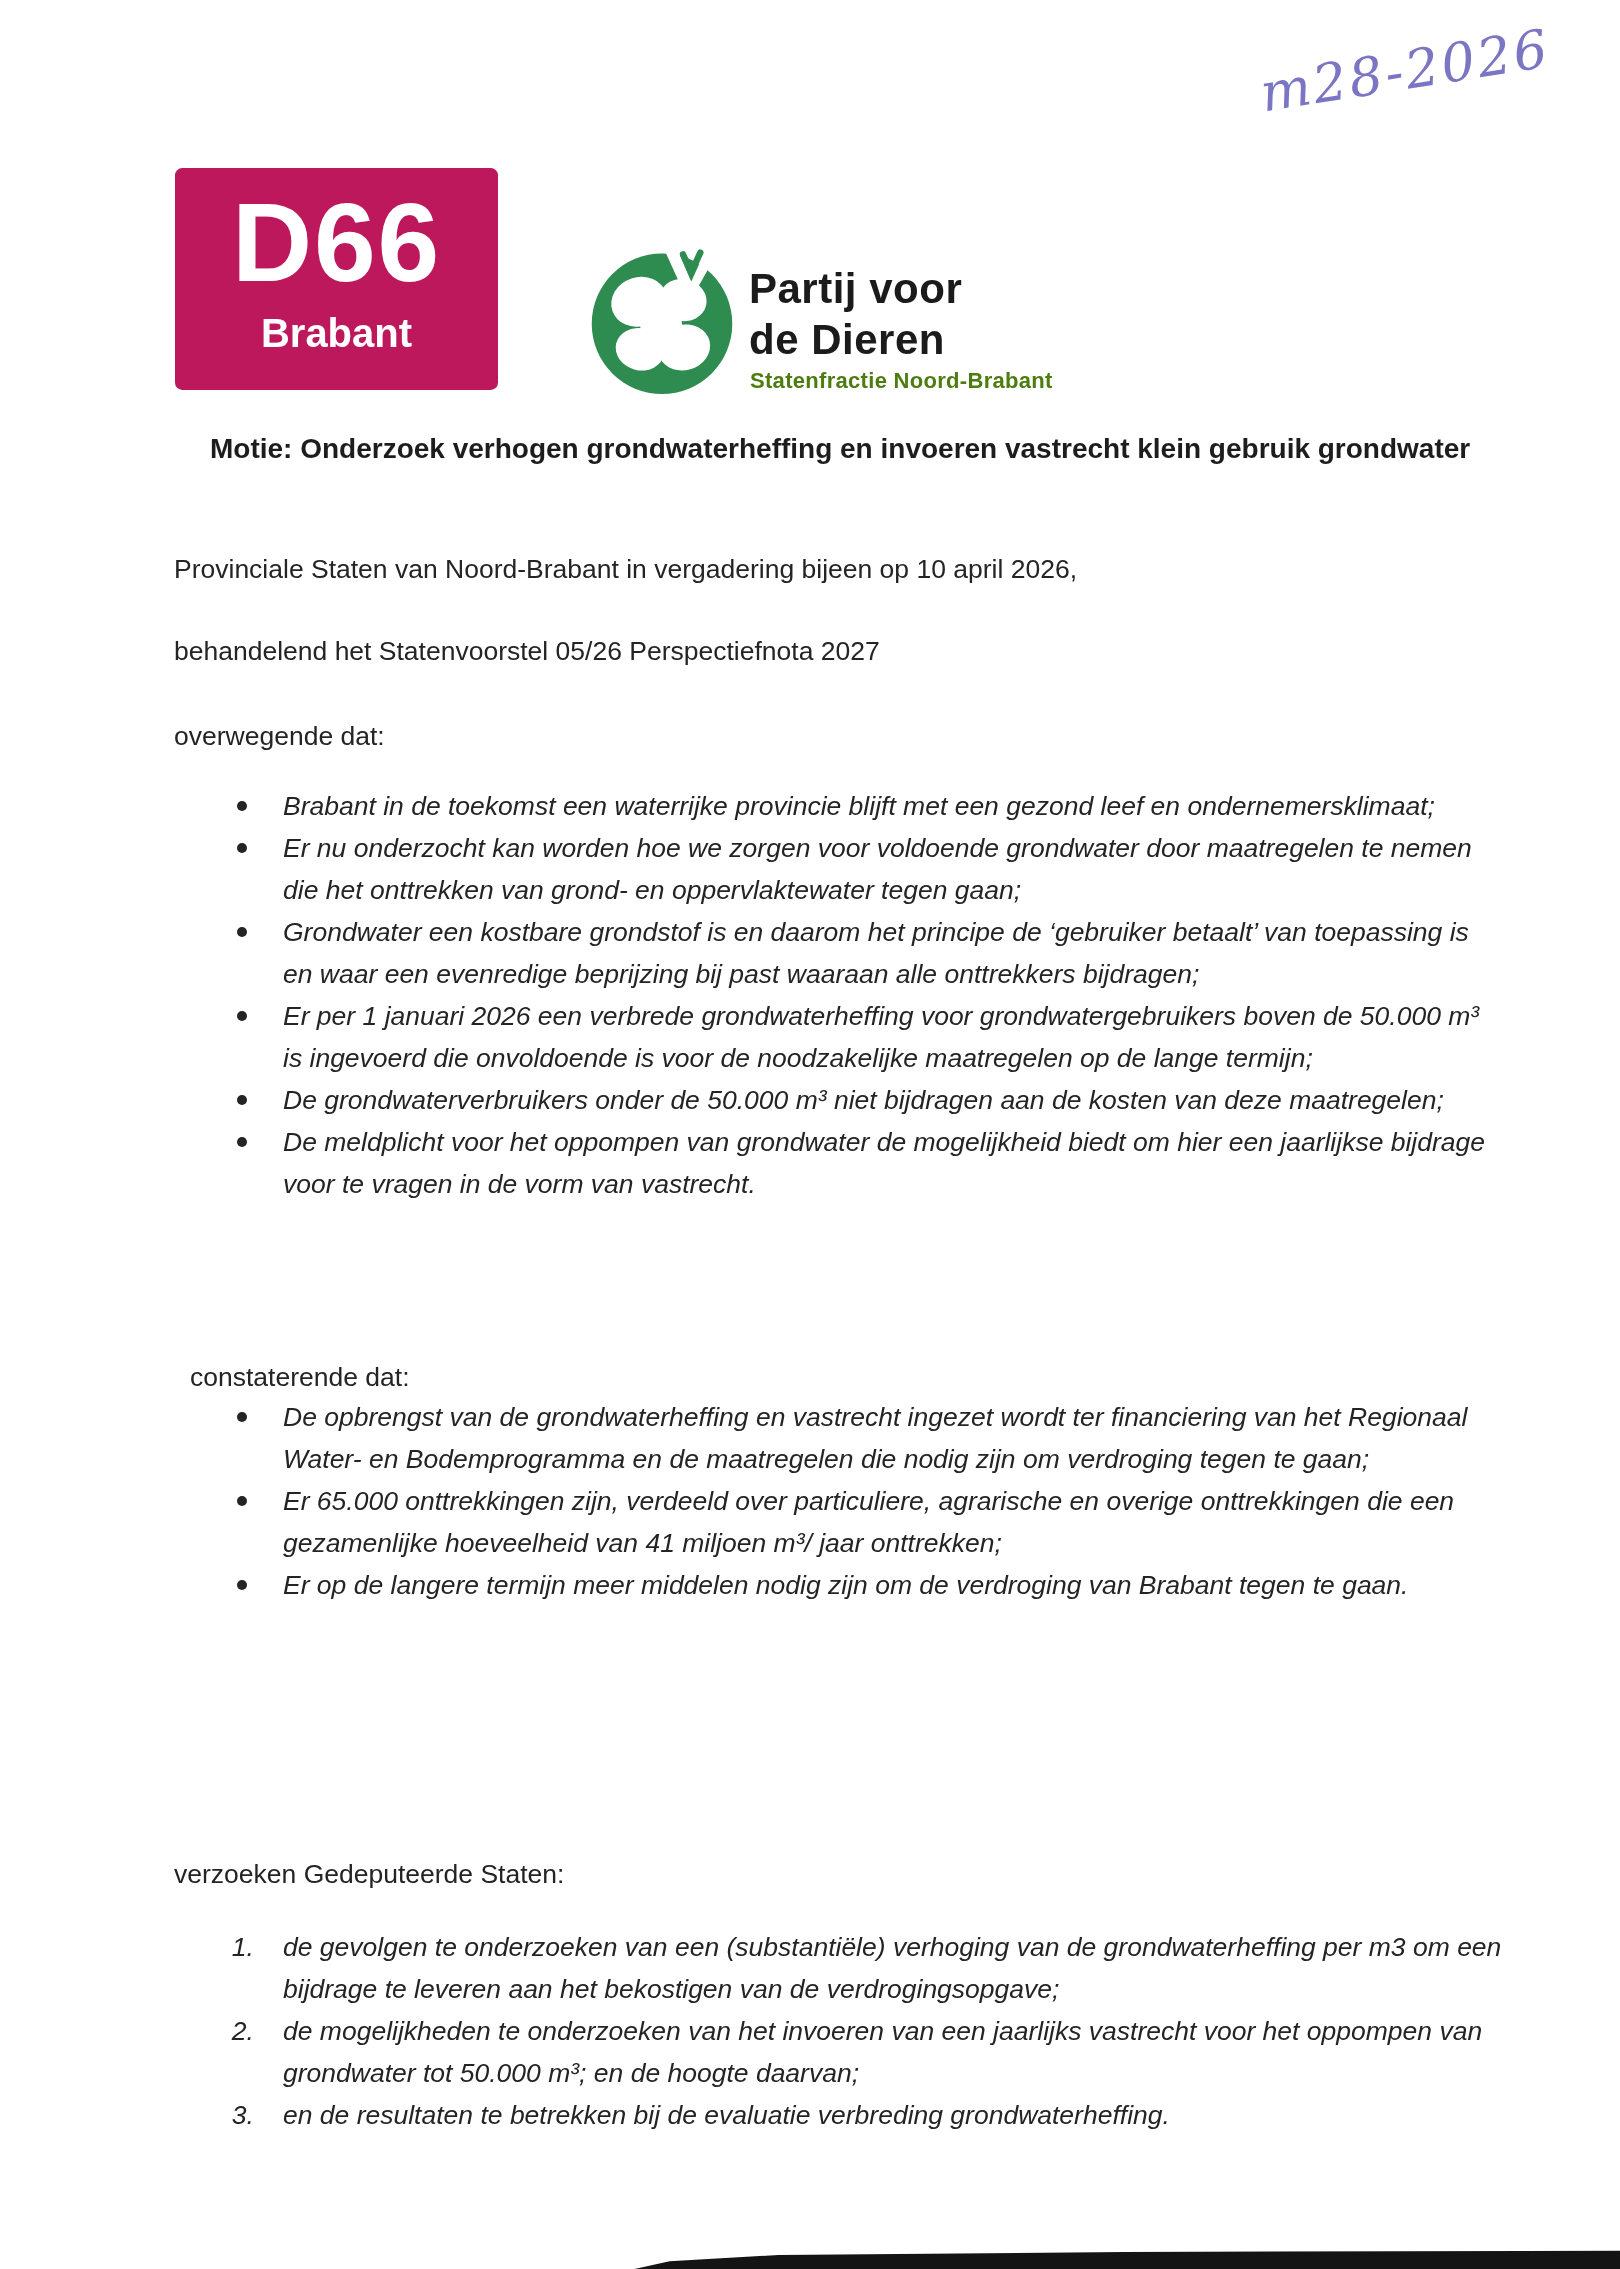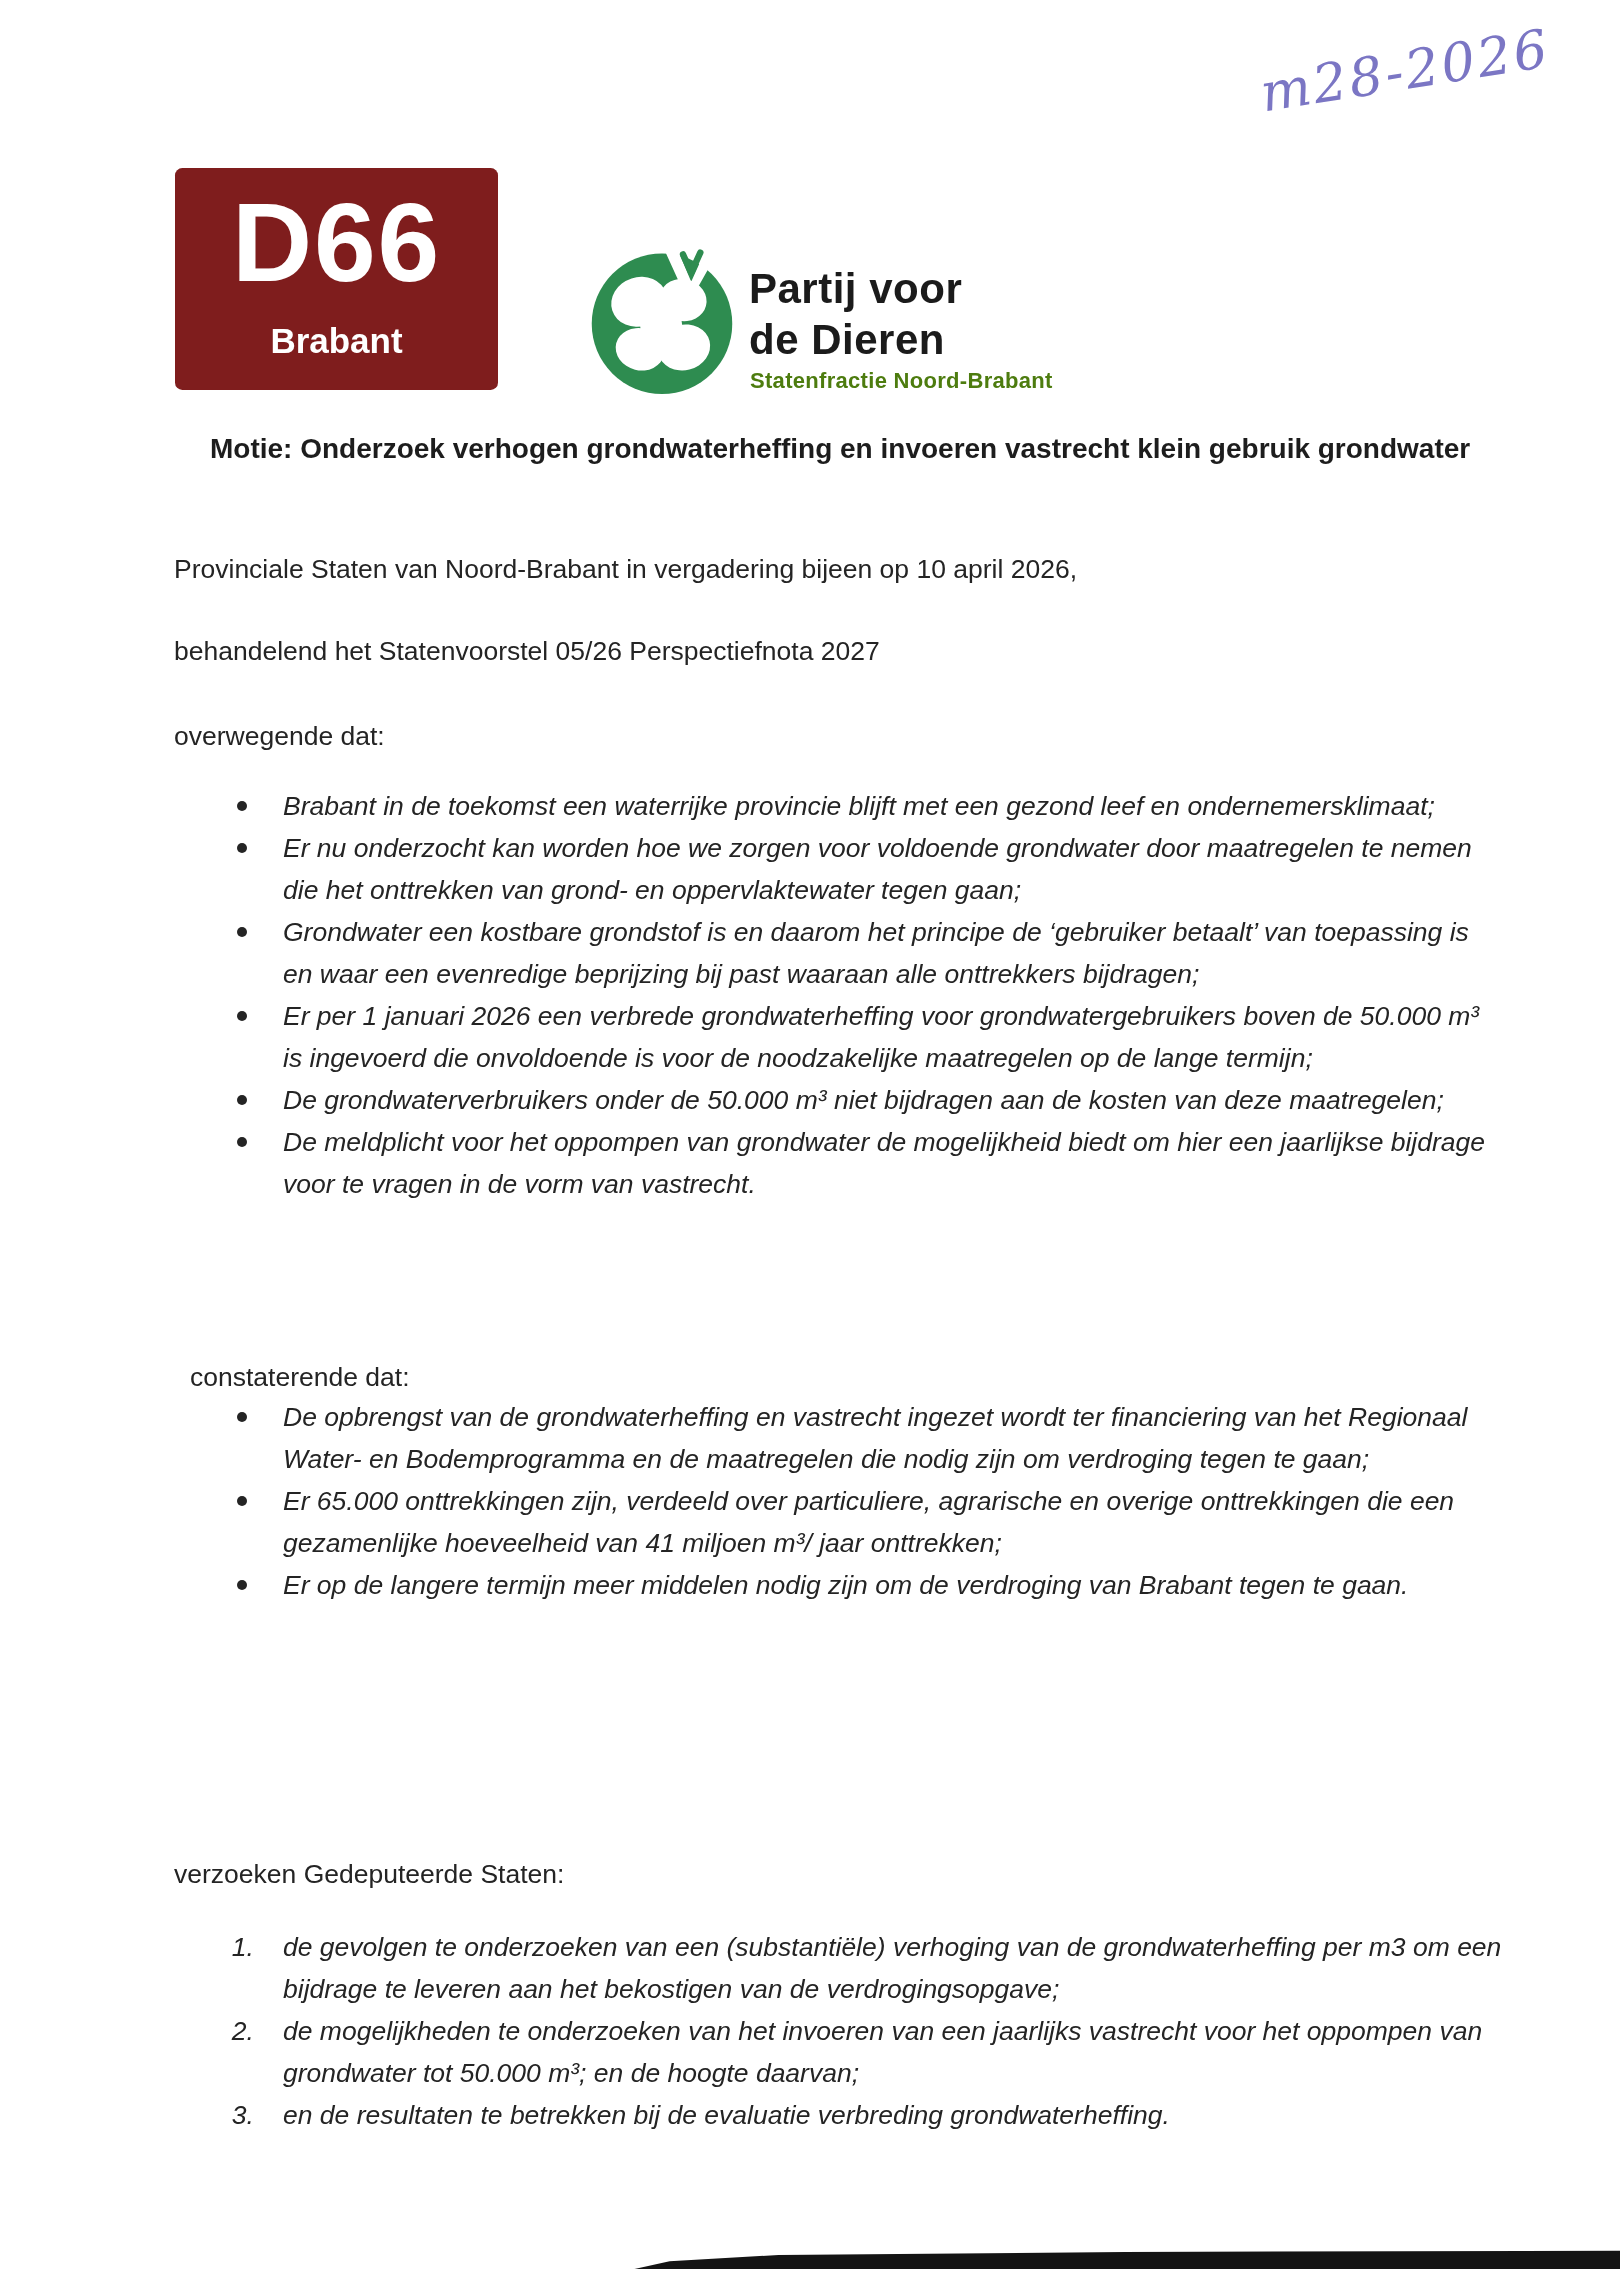--- a/index.html
+++ b/index.html
@@ -27,41 +27,41 @@
     white-space: nowrap;
   }
 
   
   .d66-logo {
     position: absolute;
     left: 175px;
     top: 168px;
     width: 323px;
     height: 222px;
-    background: #7f1d1d;
+    background: #be185d;
     border-radius: 7.3px;
     display: flex;
     flex-direction: column;
     align-items: center;
     justify-content: flex-start;
   }
   .d66-logo .d66-text {
     color: #ffffff;
     font-weight: 700;
     font-size: 111px;
     line-height: 1;
     margin-top: 20px;
     letter-spacing: 1.8px;
   }
   .d66-logo .d66-region {
     color: #ffffff;
     font-weight: 700;
-    font-size: 35px;
+    font-size: 40px;
     line-height: 1;
-    margin-top: 24px;
+    margin-top: 14px;
   }
 
   
   .pvdd-logo-icon { position: absolute; left: 589px; top: 245px; }
   .pvdd-wordmark {
     position: absolute;
     left: 749px;
     top: 263px;
     font-weight: 700;
     font-size: 42px;

